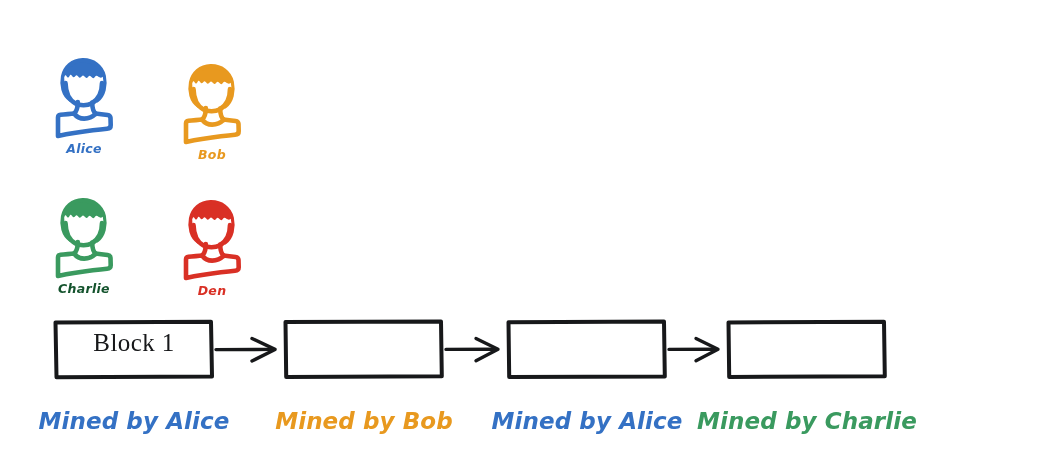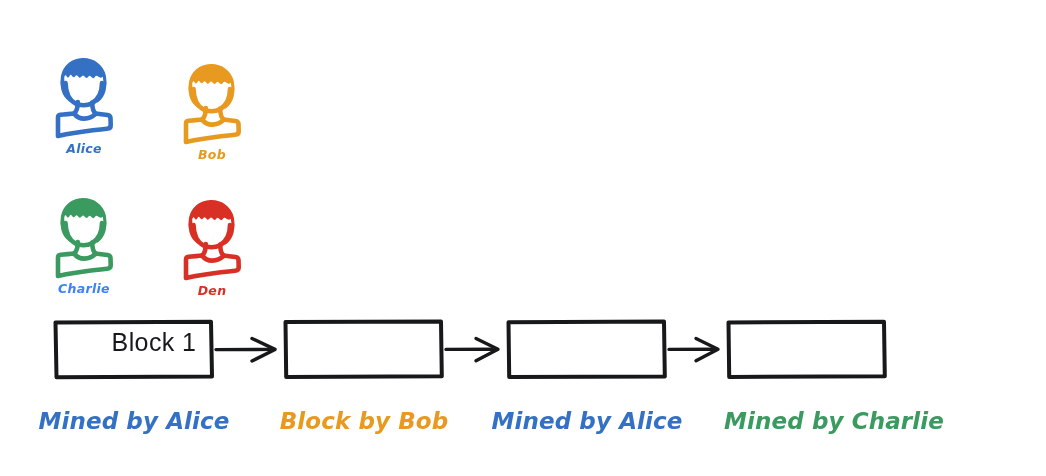--- a/index.html
+++ b/index.html
@@ -65,28 +65,27 @@
     position: absolute;
     left: 0;
     top: 0;
     width: 1046px;
     height: 80px;
   }
   .block-label {
     position: absolute;
     width: 160px;
     text-align: center;
-    font-family: Liberation Sans, sans-serif;
+    font-family: Liberation Serif, serif;
     font-size: 25px;
     font-weight: 500;
     color: #17181a;
     top: 18px;
     letter-spacing: 0.4px;
     line-height: 1;
-    padding-left: 20px;
   }
   .miner-caption {
     position: absolute;
     width: 240px;
     text-align: center;
     top: 98px;
     font-family: "DejaVu Sans", sans-serif;
     font-size: 23px;
     font-weight: 600;
     font-style: italic;
@@ -129,21 +128,21 @@
   <div class="participant" id="participant-charlie">
     <svg class="avatar-svg" viewBox="0 0 72 92">
       <g fill="none" stroke="#3a9a5f" stroke-width="4.6" stroke-linecap="round" stroke-linejoin="round">
         <path d="M22.5 49.5 C15.5 45 13.5 35 15.2 26.5 C17 17.5 24.5 10.5 34.5 10.3 C45 10 53.5 16.5 55.6 26 C57.6 35 55.5 45.5 49 50" fill="#3a9a5f" stroke="#3a9a5f"></path>
         <path d="M16.2 27.5 C18 21 18.8 31 21.5 26 C23.8 21.8 24.4 30.2 27.2 26.2 C29.8 22.4 30.6 30.6 33.6 26.6 C36.4 22.8 37.2 31 40.2 26.8 C43 22.9 44 31 46.8 27 C49.4 23.3 51 30 54.8 26.8 L55.8 34.5 C48 37 26 38 16.6 34.2 Z" fill="#ffffff" stroke="none"></path>
         <path d="M17.5 33 C17.8 42.5 21 50 27.5 53.5 C31.5 55.7 39 56 43.5 53.5 C50.5 49.6 54 42 54 33" fill="#ffffff" stroke="#3a9a5f"></path>
         <path d="M29.8 52 C29.8 57.5 28.8 61.5 26 63.5 M44.2 52.5 C44.2 58 45.2 61.8 48 63.8"></path>
         <path d="M10 86 L10 67.5 C10 66 11 65 12.5 64.8 C17.5 64.2 22 64 26 63.5 C28.5 66.8 31.8 68.6 36.2 68.6 C40.6 68.6 44.6 66.8 47.8 63.6 C51.5 64 55.5 64.4 59.6 65 C61.5 65.3 62.4 66.4 62.5 68 L62.7 75 C62.8 77.5 61.5 78.6 59 78.8 C52 79.4 36 81.5 26 83 C20 83.9 14.5 85 10 86 Z"></path>
       </g>
     </svg>
-    <span class="participant-label" style="color:#3b82f6">Charlie</span>
+    <span class="participant-label" style="color:#14532d">Charlie</span>
   </div>
 
   <div class="participant" id="participant-den">
     <svg class="avatar-svg" viewBox="0 0 72 92">
       <g fill="none" stroke="#d93025" stroke-width="4.6" stroke-linecap="round" stroke-linejoin="round">
         <path d="M22.5 49.5 C15.5 45 13.5 35 15.2 26.5 C17 17.5 24.5 10.5 34.5 10.3 C45 10 53.5 16.5 55.6 26 C57.6 35 55.5 45.5 49 50" fill="#d93025" stroke="#d93025"></path>
         <path d="M16.2 27.5 C18 21 18.8 31 21.5 26 C23.8 21.8 24.4 30.2 27.2 26.2 C29.8 22.4 30.6 30.6 33.6 26.6 C36.4 22.8 37.2 31 40.2 26.8 C43 22.9 44 31 46.8 27 C49.4 23.3 51 30 54.8 26.8 L55.8 34.5 C48 37 26 38 16.6 34.2 Z" fill="#ffffff" stroke="none"></path>
         <path d="M17.5 33 C17.8 42.5 21 50 27.5 53.5 C31.5 55.7 39 56 43.5 53.5 C50.5 49.6 54 42 54 33" fill="#ffffff" stroke="#d93025"></path>
         <path d="M29.8 52 C29.8 57.5 28.8 61.5 26 63.5 M44.2 52.5 C44.2 58 45.2 61.8 48 63.8"></path>
         <path d="M10 86 L10 67.5 C10 66 11 65 12.5 64.8 C17.5 64.2 22 64 26 63.5 C28.5 66.8 31.8 68.6 36.2 68.6 C40.6 68.6 44.6 66.8 47.8 63.6 C51.5 64 55.5 64.4 59.6 65 C61.5 65.3 62.4 66.4 62.5 68 L62.7 75 C62.8 77.5 61.5 78.6 59 78.8 C52 79.4 36 81.5 26 83 C20 83.9 14.5 85 10 86 Z"></path>
@@ -181,18 +180,18 @@
         <g>
           <path d="M669 37.4 L716 37.3"></path>
           <path d="M696 26.4 L718 37.3 L696 48.8"></path>
         </g>
       </g>
     </svg>
 
     <div class="block-label" style="left:54px;">Block 1</div>
 
     <div class="miner-caption" style="left:14px;  color:#3471c4;">Mined by Alice</div>
-    <div class="miner-caption" style="left:244px; color:#e8991f;">Block by Bob</div>
+    <div class="miner-caption" style="left:244px; color:#e8991f;">Mined by Bob</div>
     <div class="miner-caption" style="left:467px; color:#3471c4;">Mined by Alice</div>
-    <div class="miner-caption" style="left:714px; color:#3a9a5f;">Mined by Charlie</div>
+    <div class="miner-caption" style="left:687px; color:#3a9a5f;">Mined by Charlie</div>
   </div>
 
 </div>
 
 </body></html>

